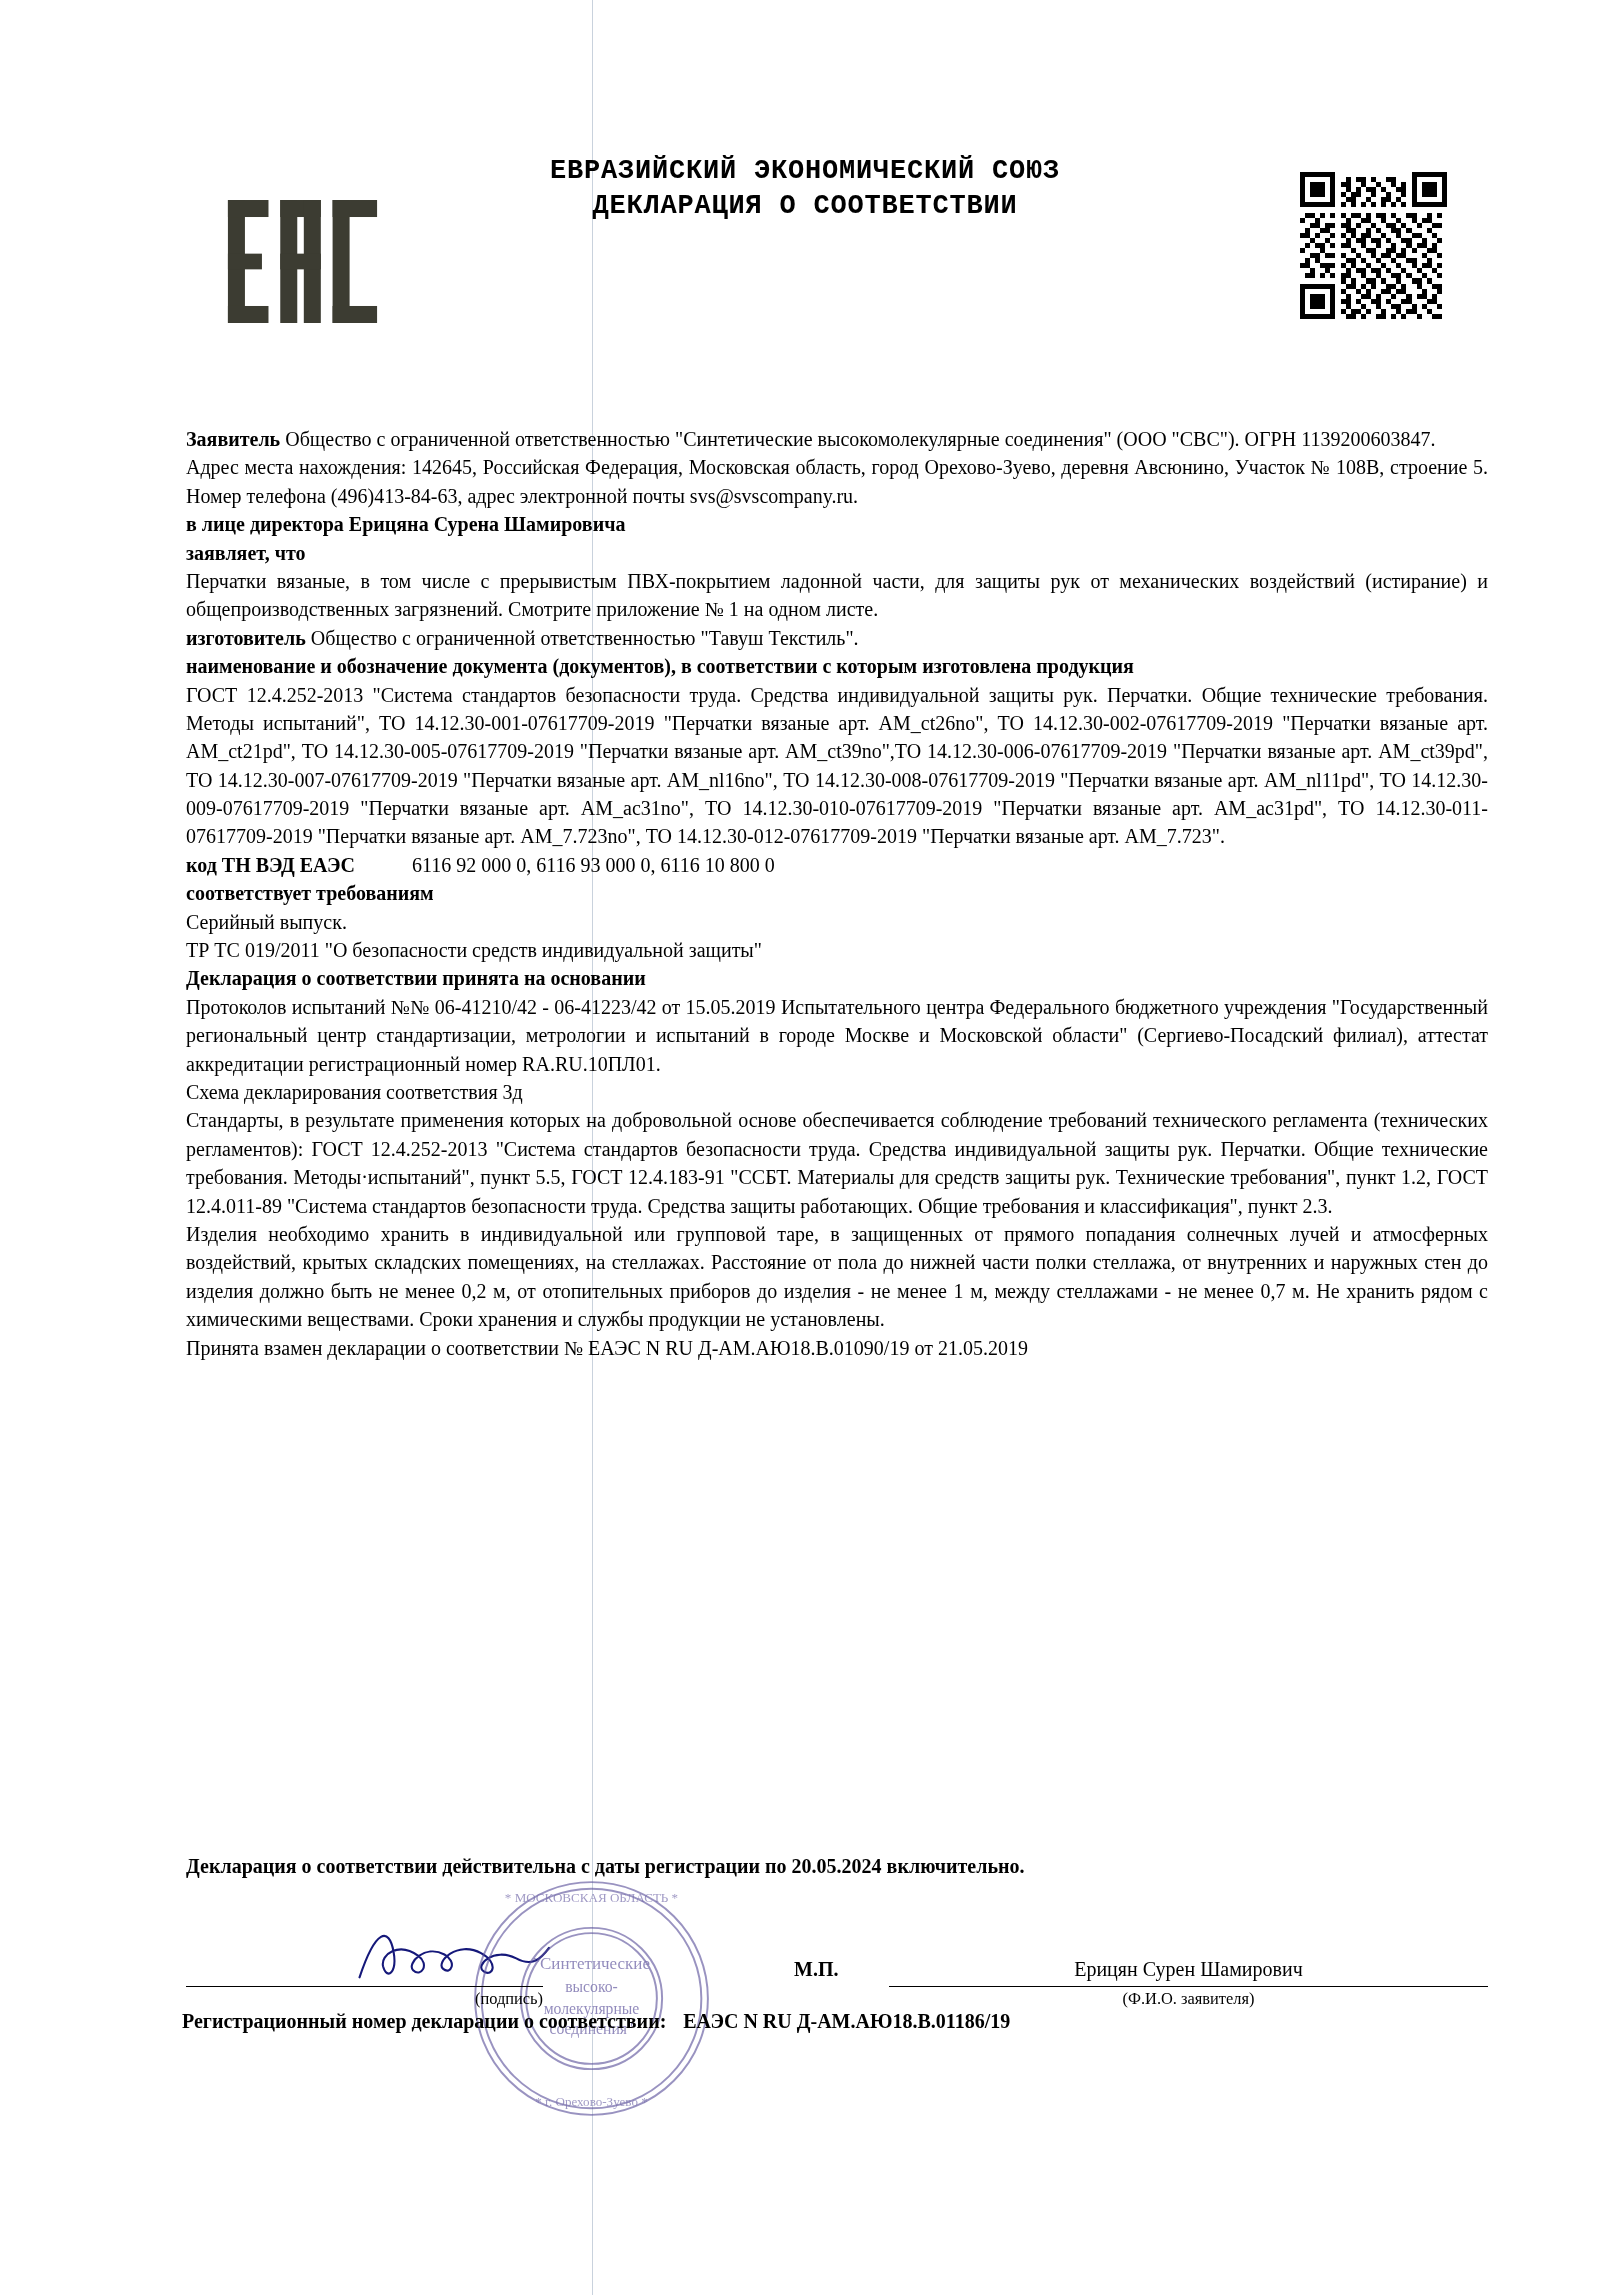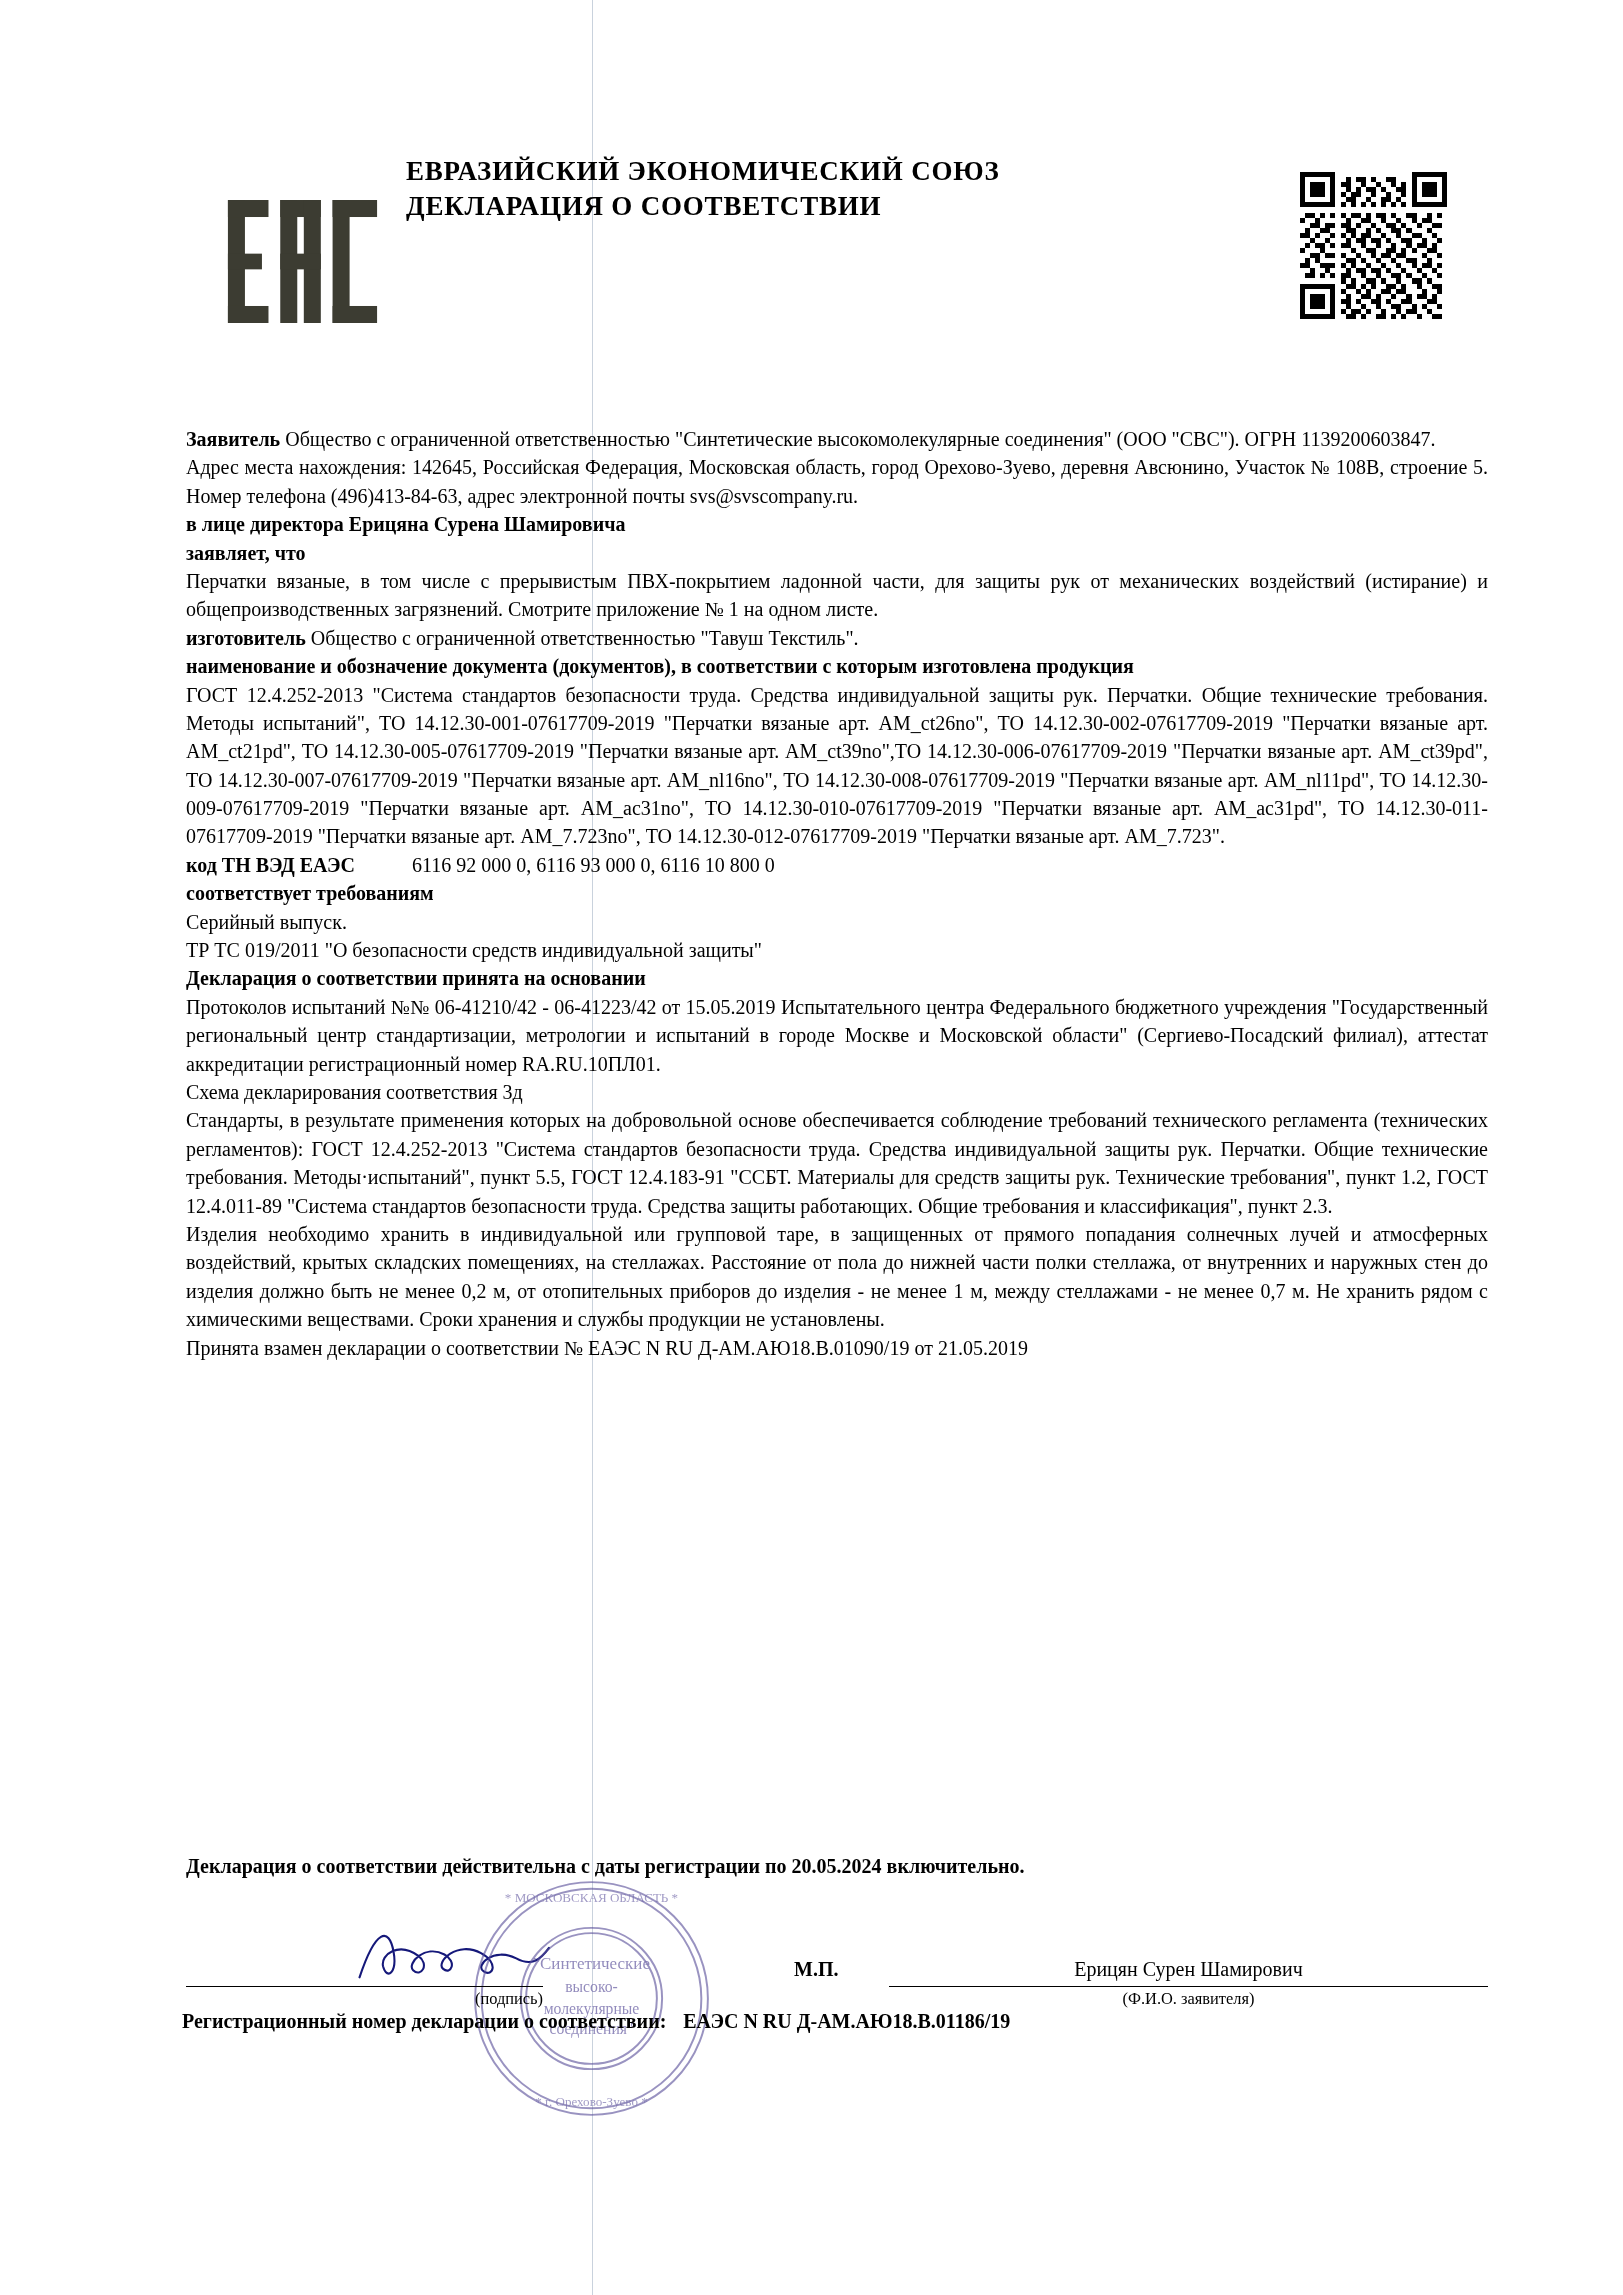--- a/index.html
+++ b/index.html
@@ -48,21 +48,22 @@
     width: 157px;
     height: 131px;
   }
   .eac-mark svg { display: block; }
 
   .header-titles {
     position: absolute;
     left: 406px;
     top: 6.5px;
     width: 798px;
-    text-align: left;
+    text-align: center;
+    font-family: Liberation Mono, monospace;
   }
   .header-titles .line {
     font-size: 27px;
     font-weight: bold;
     letter-spacing: 0.8px;
     line-height: 1.32;
     white-space: nowrap;
   }
 
   .qr {

